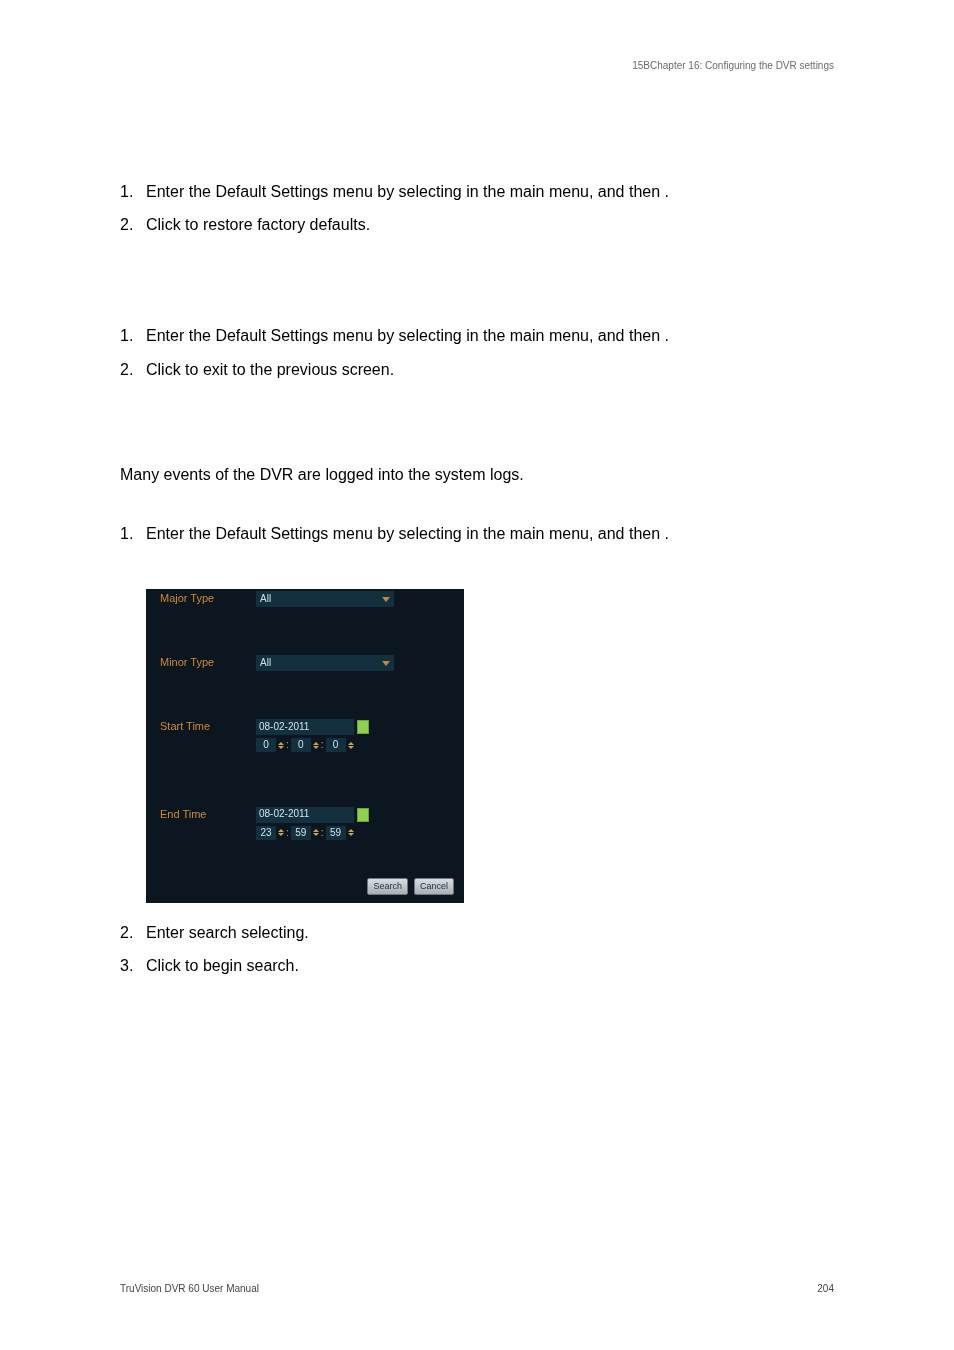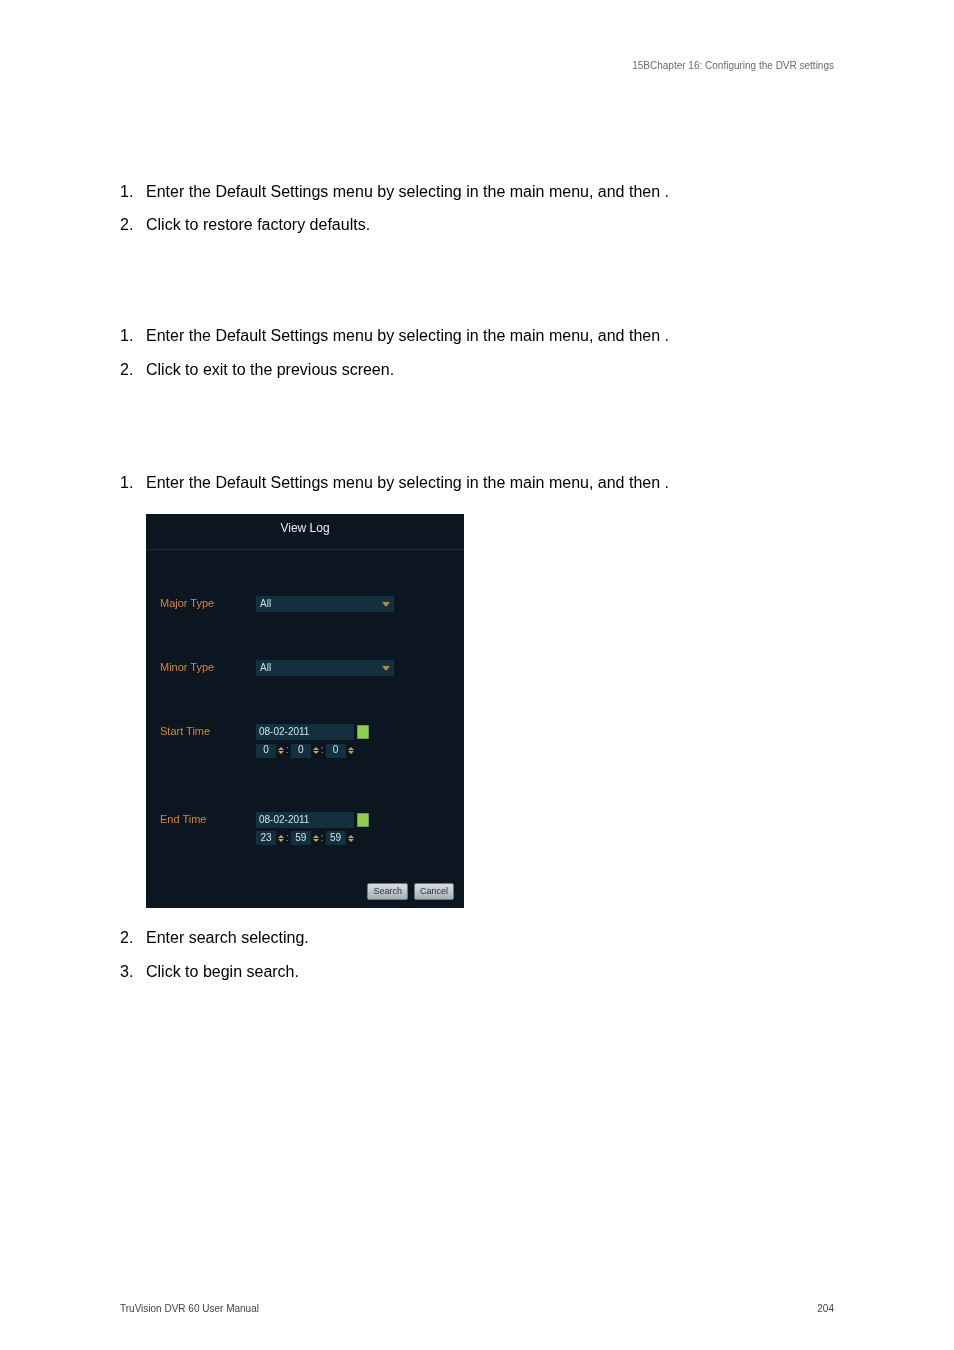--- a/index.html
+++ b/index.html
@@ -172,21 +172,21 @@
   .shot-btn {
     background: linear-gradient(#d8dde0, #a8b0b6);
     border: 1px solid #6f777d;
     border-radius: 2px;
     font-size: 9px;
     padding: 1px 5px;
     color: #2d3235;
   }
   .footer {
     position: absolute;
-    bottom: 36px;
+    bottom: 56px;
     left: 120px;
     right: 120px;
     display: flex;
     justify-content: space-between;
     font-size: 10px;
     color: #444;
   }
 </style>
 </head>
 <body>
@@ -231,37 +231,37 @@
         <span class="t">
           <span>Click </span>
           <span> to exit to the previous screen.</span>
         </span>
       </li>
     </ol>
 
     <div class="spacer-md"></div>
     <div class="spacer-sm"></div>
 
+    <div class="para">Many events of the DVR are logged into the system logs.</div>
 
     <div class="spacer-sm"></div>
 
     <ol class="num">
       <li>
         <span class="n">1.</span>
         <span class="t">
           <span>Enter the Default Settings menu by selecting </span>
           <span> in the main menu, and then </span>
           <span>.</span>
         </span>
       </li>
     </ol>
 
     <div class="shot-wrap">
       <div class="shot">
-        <div class="shot-title">View Log</div>
 
         <div class="shot-row">
           <div class="shot-label">Major Type</div>
           <div class="shot-field">
             <div class="dd">
               <span>All</span>
               <span class="caret"></span>
             </div>
           </div>
         </div>

